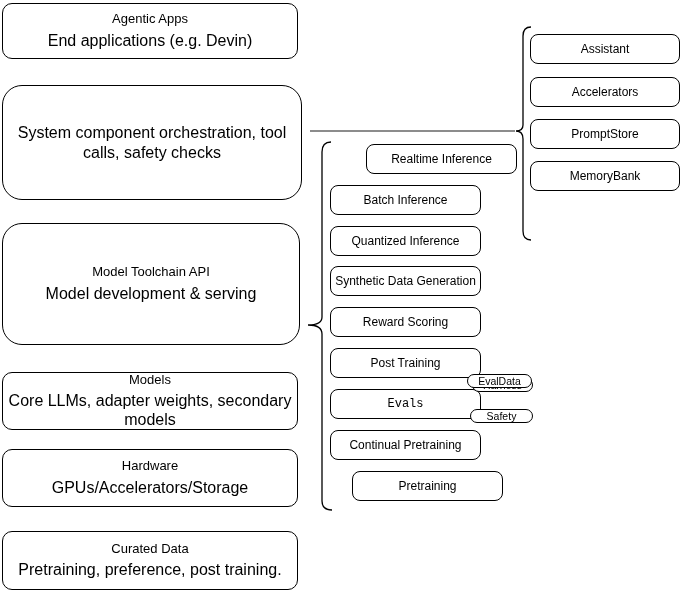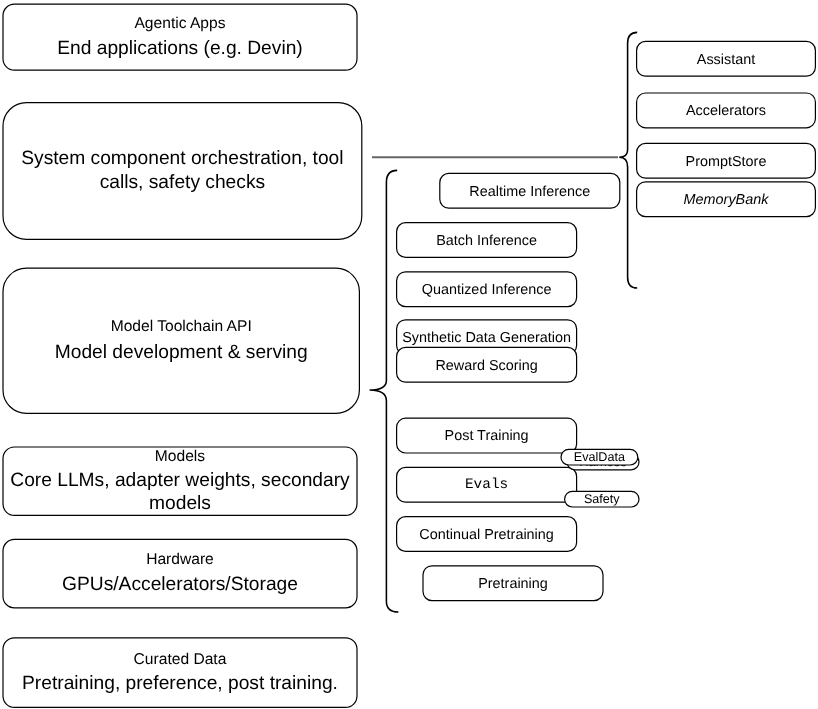--- a/index.html
+++ b/index.html
@@ -116,28 +116,28 @@
 
   <div class="lbox" style="top:531px; height:59px; width:296px; border-radius:10px;">
     <div class="title">Curated Data</div>
     <div class="subtitle">Pretraining, preference, post training.</div>
   </div>
 
   <div class="mbox" style="top:144px;margin-left:36px;">Realtime Inference</div>
   <div class="mbox" style="top:185px;">Batch Inference</div>
   <div class="mbox" style="top:226px;">Quantized Inference</div>
   <div class="mbox" style="top:266px;">Synthetic Data Generation</div>
-  <div class="mbox" style="top:289px;">Reward Scoring</div>
+  <div class="mbox" style="top:307px;">Reward Scoring</div>
   <div class="mbox" style="top:348px;">Post Training</div>
   <div class="mbox" style="top:389px;font-family:Liberation Mono, monospace;">Evals</div>
   <div class="mbox" style="top:430px;">Continual Pretraining</div>
   <div class="mbox" style="top:471px;margin-left:22px;">Pretraining</div>
 
   <div class="pill" style="left:472px; top:378px; width:61px; height:14px;">Harness</div>
   <div class="pill" style="left:467px; top:374px; width:65px; height:14px;">EvalData</div>
   <div class="pill" style="left:470px; top:409px; width:63px; height:14px;">Safety</div>
 
   <div class="rbox" style="top:34px;">Assistant</div>
   <div class="rbox" style="top:77px;">Accelerators</div>
   <div class="rbox" style="top:119px;">PromptStore</div>
-  <div class="rbox" style="top:151px;font-style:italic;">MemoryBank</div>
+  <div class="rbox" style="top:161px;">MemoryBank</div>
 
 </div>
 
 </body></html>

